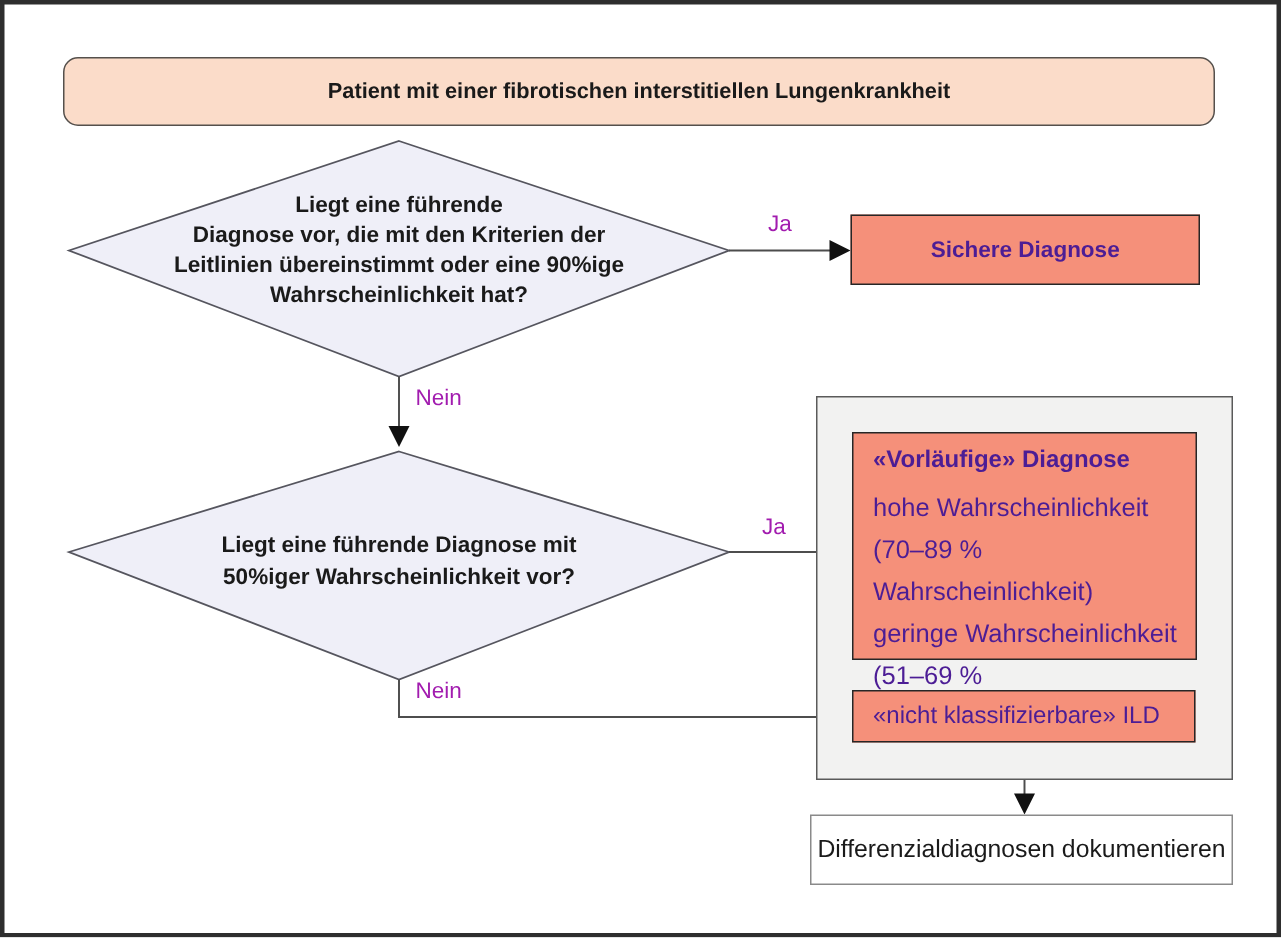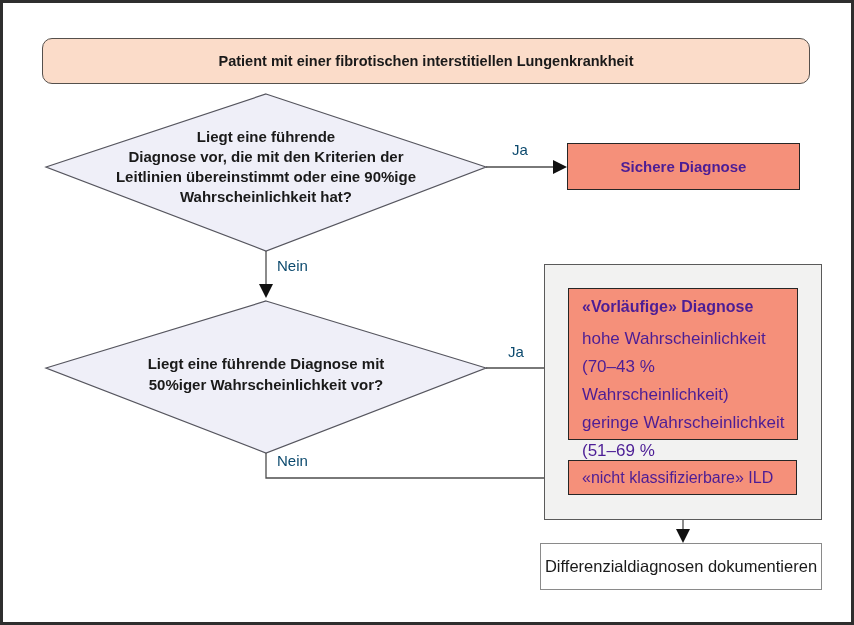--- a/index.html
+++ b/index.html
@@ -40,21 +40,21 @@
     left: 46px; width: 440px;
     text-align: center;
     font-weight: bold; font-size: 15px;
   }
   .diamond-text .line { display: block; }
   #diamond1-text { top: 127px; line-height: 20px; }
   #diamond2-text { top: 353px; line-height: 21px; }
 
   .edge-label {
     font-size: 15px;
-    color: #0c4a6e;
+    color: #a21caf;
     z-index: 3;
   }
   #ja1-label  { left: 500px; top: 141px; width: 40px; text-align: center; }
   #nein1-label{ left: 277px; top: 257px; }
   #ja2-label  { left: 498px; top: 343px; width: 36px; text-align: center; }
   #nein2-label{ left: 277px; top: 452px; }
 
   .salmon-box {
     background: #f5907a;
     border: 1.5px solid #262626;
@@ -145,21 +145,21 @@
   <div class="node diamond-text" id="diamond2-text">
     <span class="line">Liegt eine führende Diagnose mit</span>
     <span class="line">50%iger Wahrscheinlichkeit vor?</span>
   </div>
 
   <div class="node" id="result-panel"></div>
 
   <div class="node salmon-box" id="provisional-box">
     <span class="box-title">«Vorläufige» Diagnose</span>
     <span class="line">hohe Wahrscheinlichkeit</span>
-    <span class="line">(70–43 % Wahrscheinlichkeit)</span>
+    <span class="line">(70–89 % Wahrscheinlichkeit)</span>
     <span class="line">geringe Wahrscheinlichkeit</span>
     <span class="line">(51–69 % Wahrscheinlichkeit)</span>
   </div>
 
   <div class="node salmon-box" id="ild-box">
     <span>«nicht klassifizierbare» ILD</span>
   </div>
 
   <div class="node" id="doc-box">
     <span>Differenzialdiagnosen dokumentieren</span>

